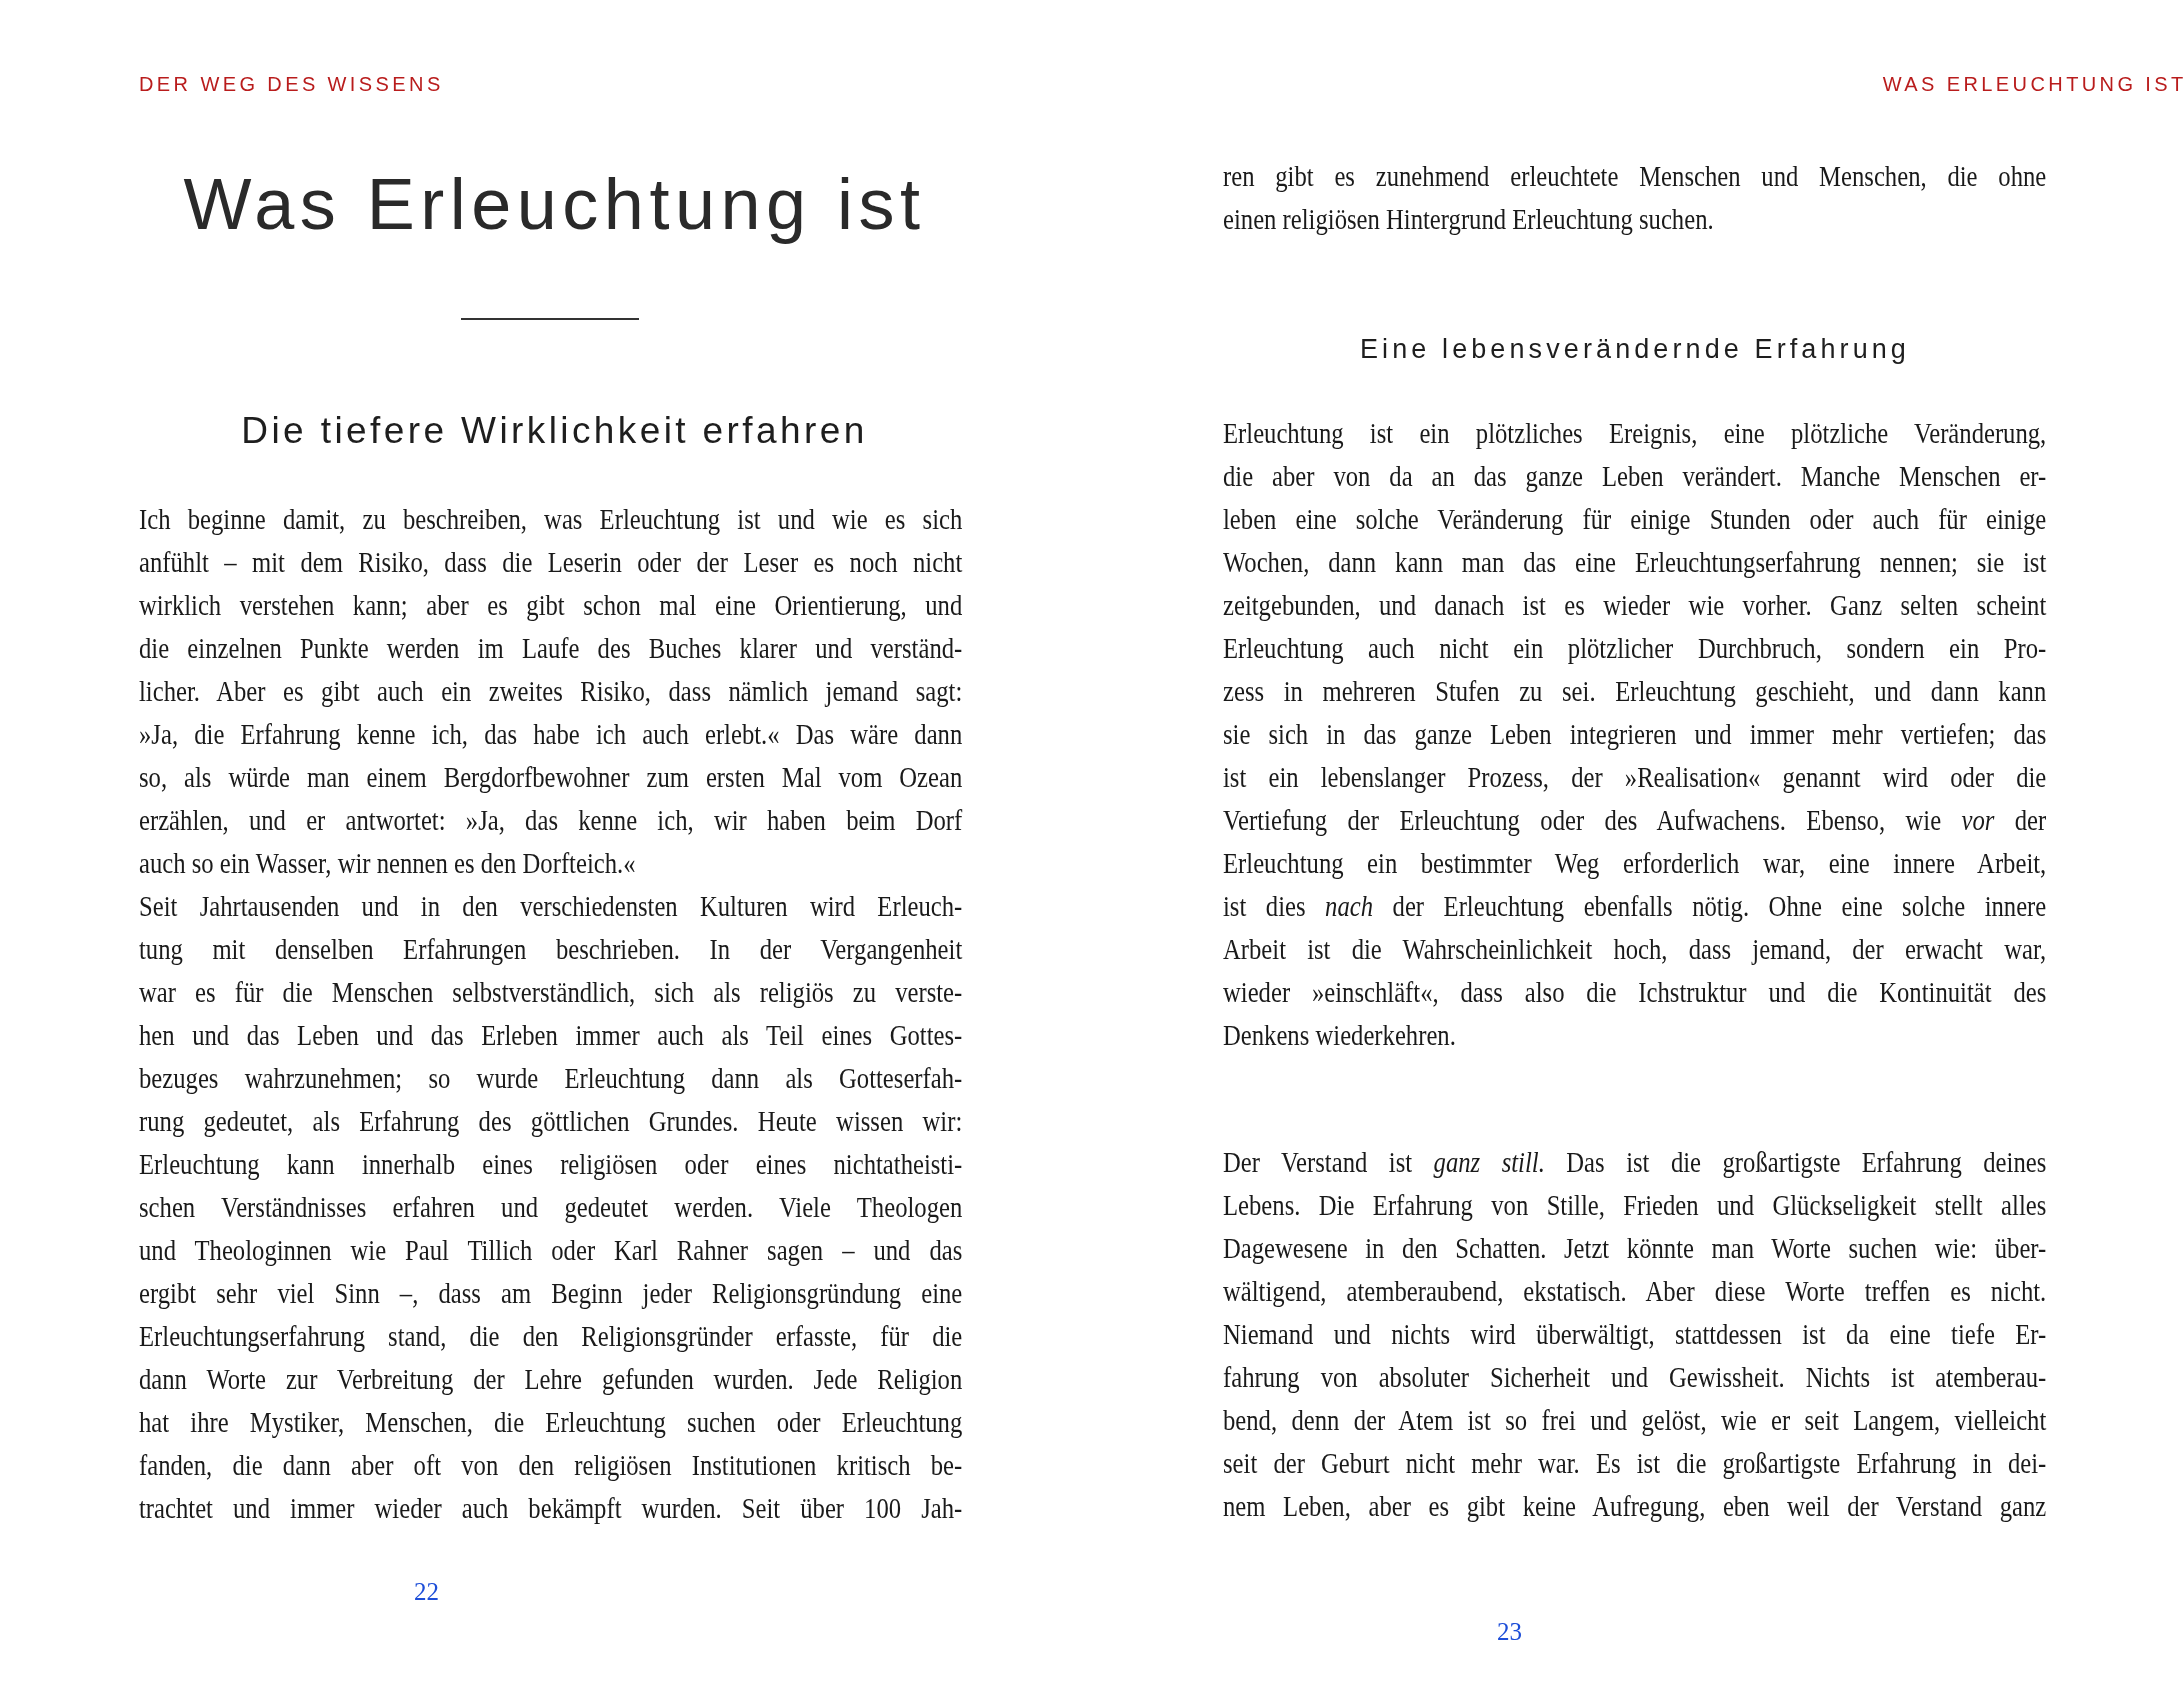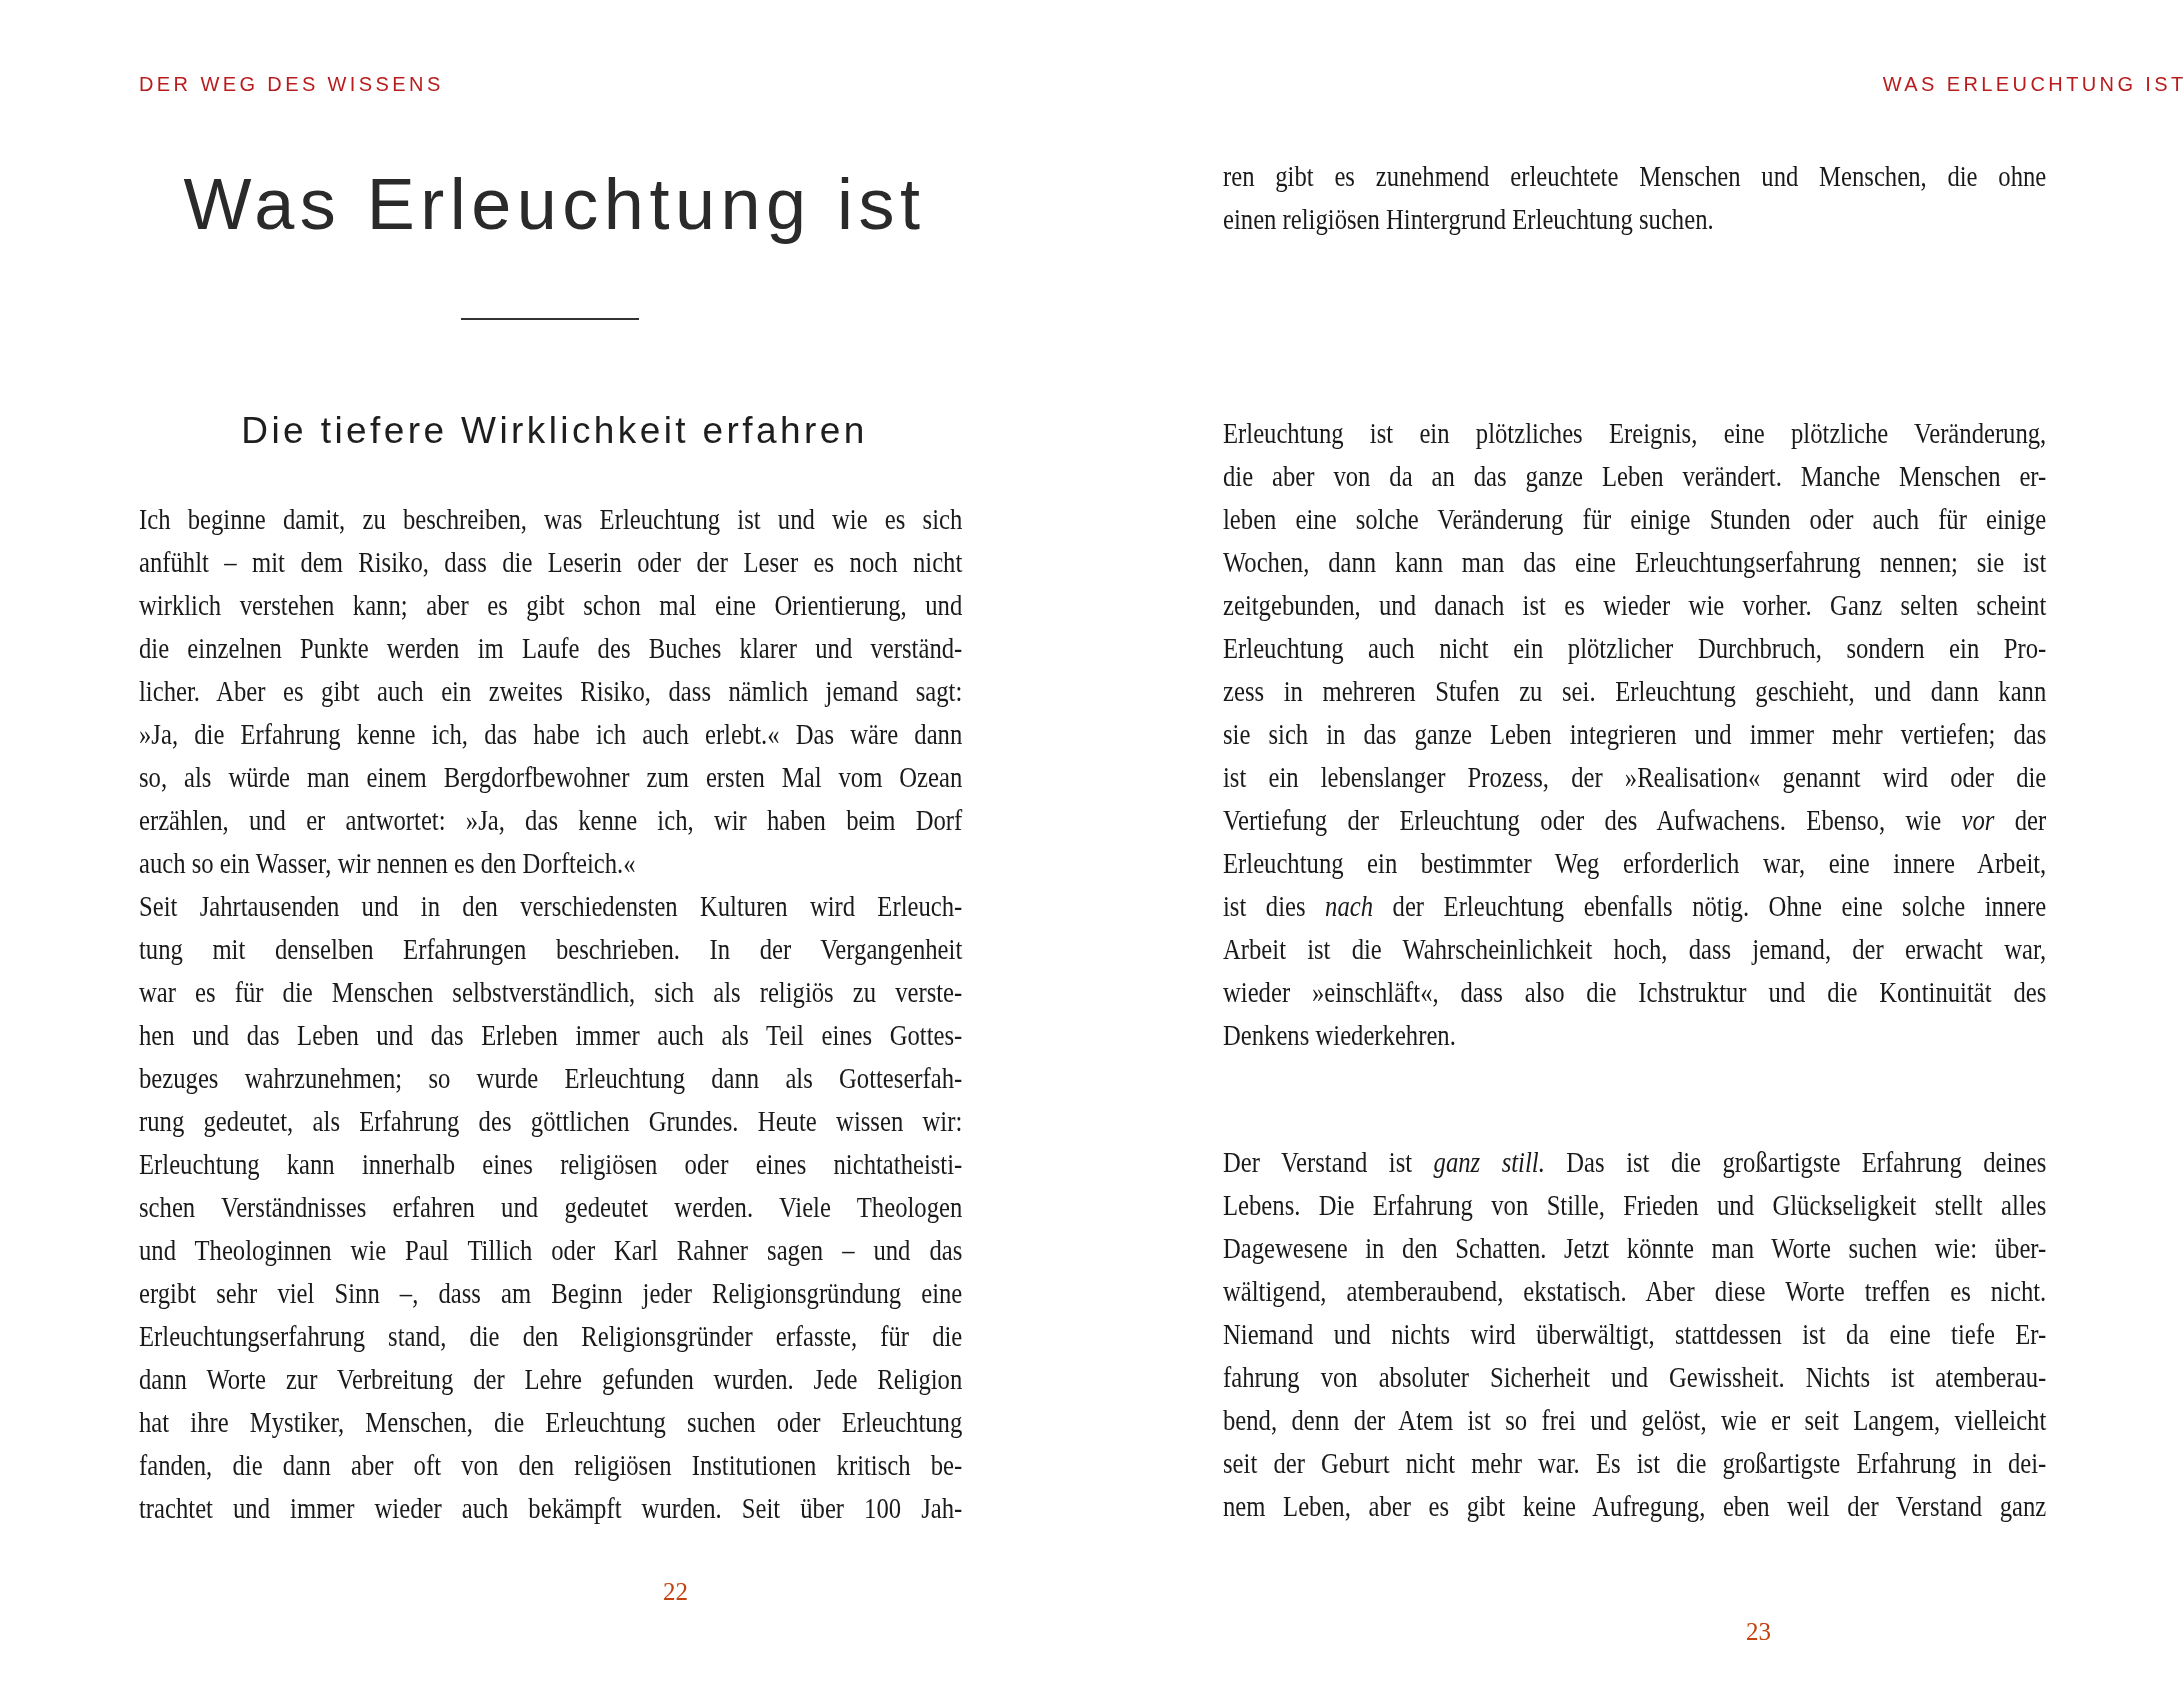--- a/index.html
+++ b/index.html
@@ -12,21 +12,21 @@
   .abs { position: absolute; white-space: nowrap; }
   .running-head { font-size: 20px; line-height: 20px; letter-spacing: 3.4px; color: #b91c1c; }
   .chapter-title { font-size: 72px; line-height: 72px; letter-spacing: 5.5px; color: #2a2a2a; text-align: center; }
   .divider { position: absolute; height: 2.1px; background: #333333; }
   .section-head { color: #1e1e1e; text-align: center; }
   .para { position: absolute; width: 968px; transform-origin: 0 0; transform: scaleX(0.8505); }
   .line { display: block; height: 43px; line-height: 43px; font-size: 29px; white-space: normal;
           text-align: justify; text-align-last: justify; overflow: visible; color: #1a1a1a; }
   .line.last { text-align: left; text-align-last: left; }
   .line i { font-style: italic; }
-  .folio { font-size: 25px; line-height: 25px; text-align: right; width: 274px; color: #c2410c; }
+  .folio { font-size: 25px; line-height: 25px; text-align: left; width: 274px; color: #1d4ed8; }
 </style>
 </head>
 <body>
 
 <div class="page page-left">
   <div class="abs sans running-head" style="left:139px; top:74px;">DER WEG DES WISSENS</div>
 
   <div class="abs sans chapter-title" style="left:140px; top:168px; width:829px;">Was Erleuchtung ist</div>
 
   <div class="divider" style="left:461px; top:318px; width:178px;"></div>
@@ -64,20 +64,21 @@
 </div>
 
 <div class="page page-right">
   <div class="abs sans running-head" style="right:-2.7px; top:74px; text-align:right;">WAS ERLEUCHTUNG IST</div>
 
   <div class="para serif" style="left:131px; top:155px;">
     <span class="line">ren gibt es zunehmend erleuchtete Menschen und Menschen, die ohne</span>
     <span class="line last">einen religiösen Hintergrund Erleuchtung suchen.</span>
   </div>
 
+  <div class="abs sans section-head" style="left:131px; top:336px; width:824px; font-size:27px; line-height:27px; letter-spacing:4.1px;">Eine lebensverändernde Erfahrung</div>
 
   <div class="para serif" style="left:131px; top:412px;">
     <span class="line">Erleuchtung ist ein plötzliches Ereignis, eine plötzliche Veränderung,</span>
     <span class="line">die aber von da an das ganze Leben verändert. Manche Menschen er-</span>
     <span class="line">leben eine solche Veränderung für einige Stunden oder auch für einige</span>
     <span class="line">Wochen, dann kann man das eine Erleuchtungserfahrung nennen; sie ist</span>
     <span class="line">zeitgebunden, und danach ist es wieder wie vorher. Ganz selten scheint</span>
     <span class="line">Erleuchtung auch nicht ein plötzlicher Durchbruch, sondern ein Pro-</span>
     <span class="line">zess in mehreren Stufen zu sei. Erleuchtung geschieht, und dann kann</span>
     <span class="line">sie sich in das ganze Leben integrieren und immer mehr vertiefen; das</span>

